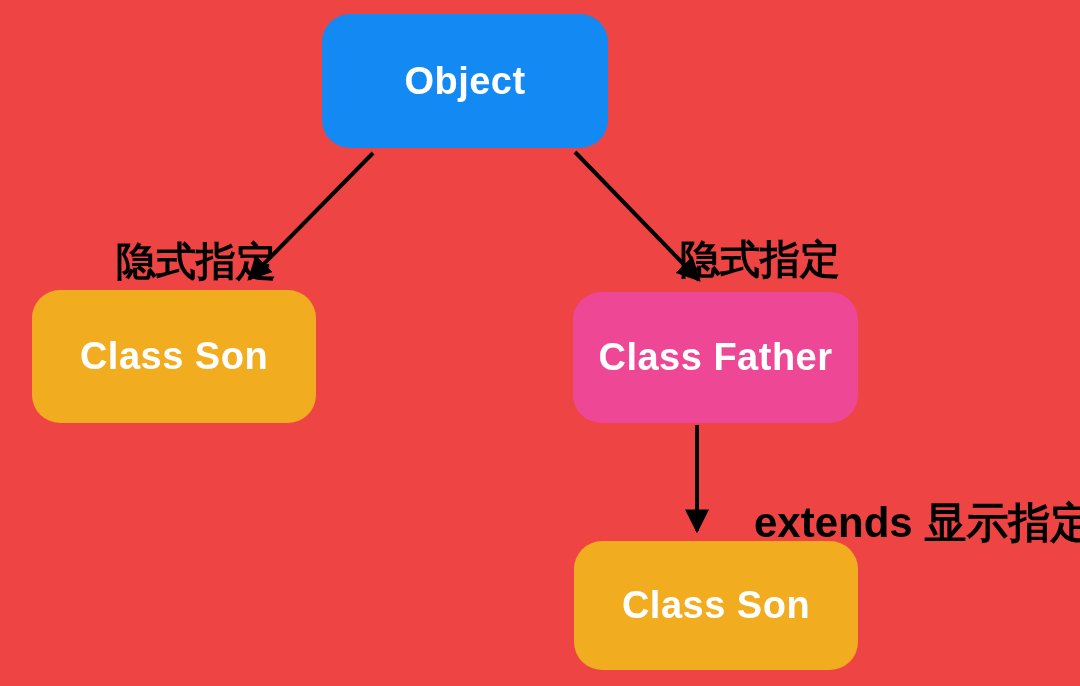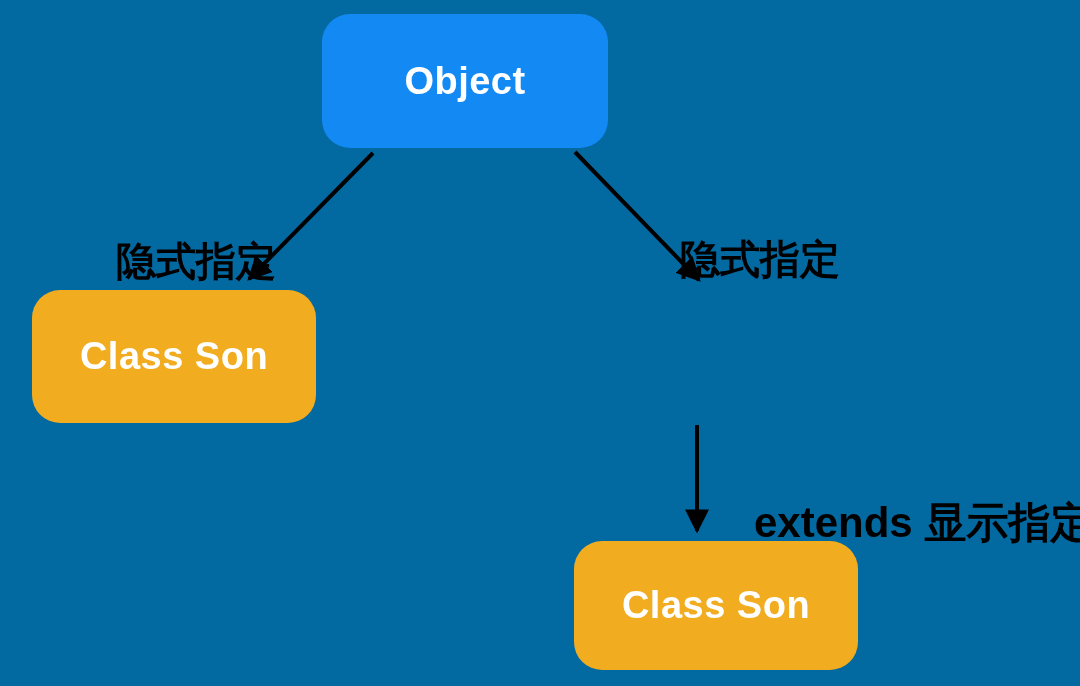--- a/index.html
+++ b/index.html
@@ -5,21 +5,21 @@
   html, body {
     margin: 0;
     padding: 0;
     background: #ffffff;
     font-family: "Liberation Sans", "DejaVu Sans", sans-serif;
   }
   .canvas {
     position: relative;
     width: 1080px;
     height: 686px;
-    background: #0369a1;
+    background: #ef4444;
     overflow: hidden;
   }
   .edges-layer {
     position: absolute;
     left: 0;
     top: 0;
     width: 1080px;
     height: 686px;
     pointer-events: none;
   }
@@ -70,20 +70,23 @@
   </svg>
 
   <div class="node node-object" style="background-color: rgb(19, 137, 244);">
     <span class="node-label" style="color: rgb(255, 255, 255);">Object</span>
   </div>
 
   <div class="node node-son-left" style="background-color: rgb(241, 172, 31);">
     <span class="node-label" style="color: rgb(255, 255, 255);">Class Son</span>
   </div>
 
+  <div class="node node-father" style="background-color: rgb(237, 71, 150);">
+    <span class="node-label" style="color: rgb(255, 255, 255);">Class Father</span>
+  </div>
 
   <div class="node node-son-bottom" style="background-color: rgb(241, 172, 31);">
     <span class="node-label" style="color: rgb(255, 255, 255);">Class Son</span>
   </div>
 
   <div class="edge-label edge-label-left">隐式指定</div>
 
   <div class="edge-label edge-label-right">隐式指定</div>
 
   <div class="edge-label edge-label-extends">extends 显示指定</div>

